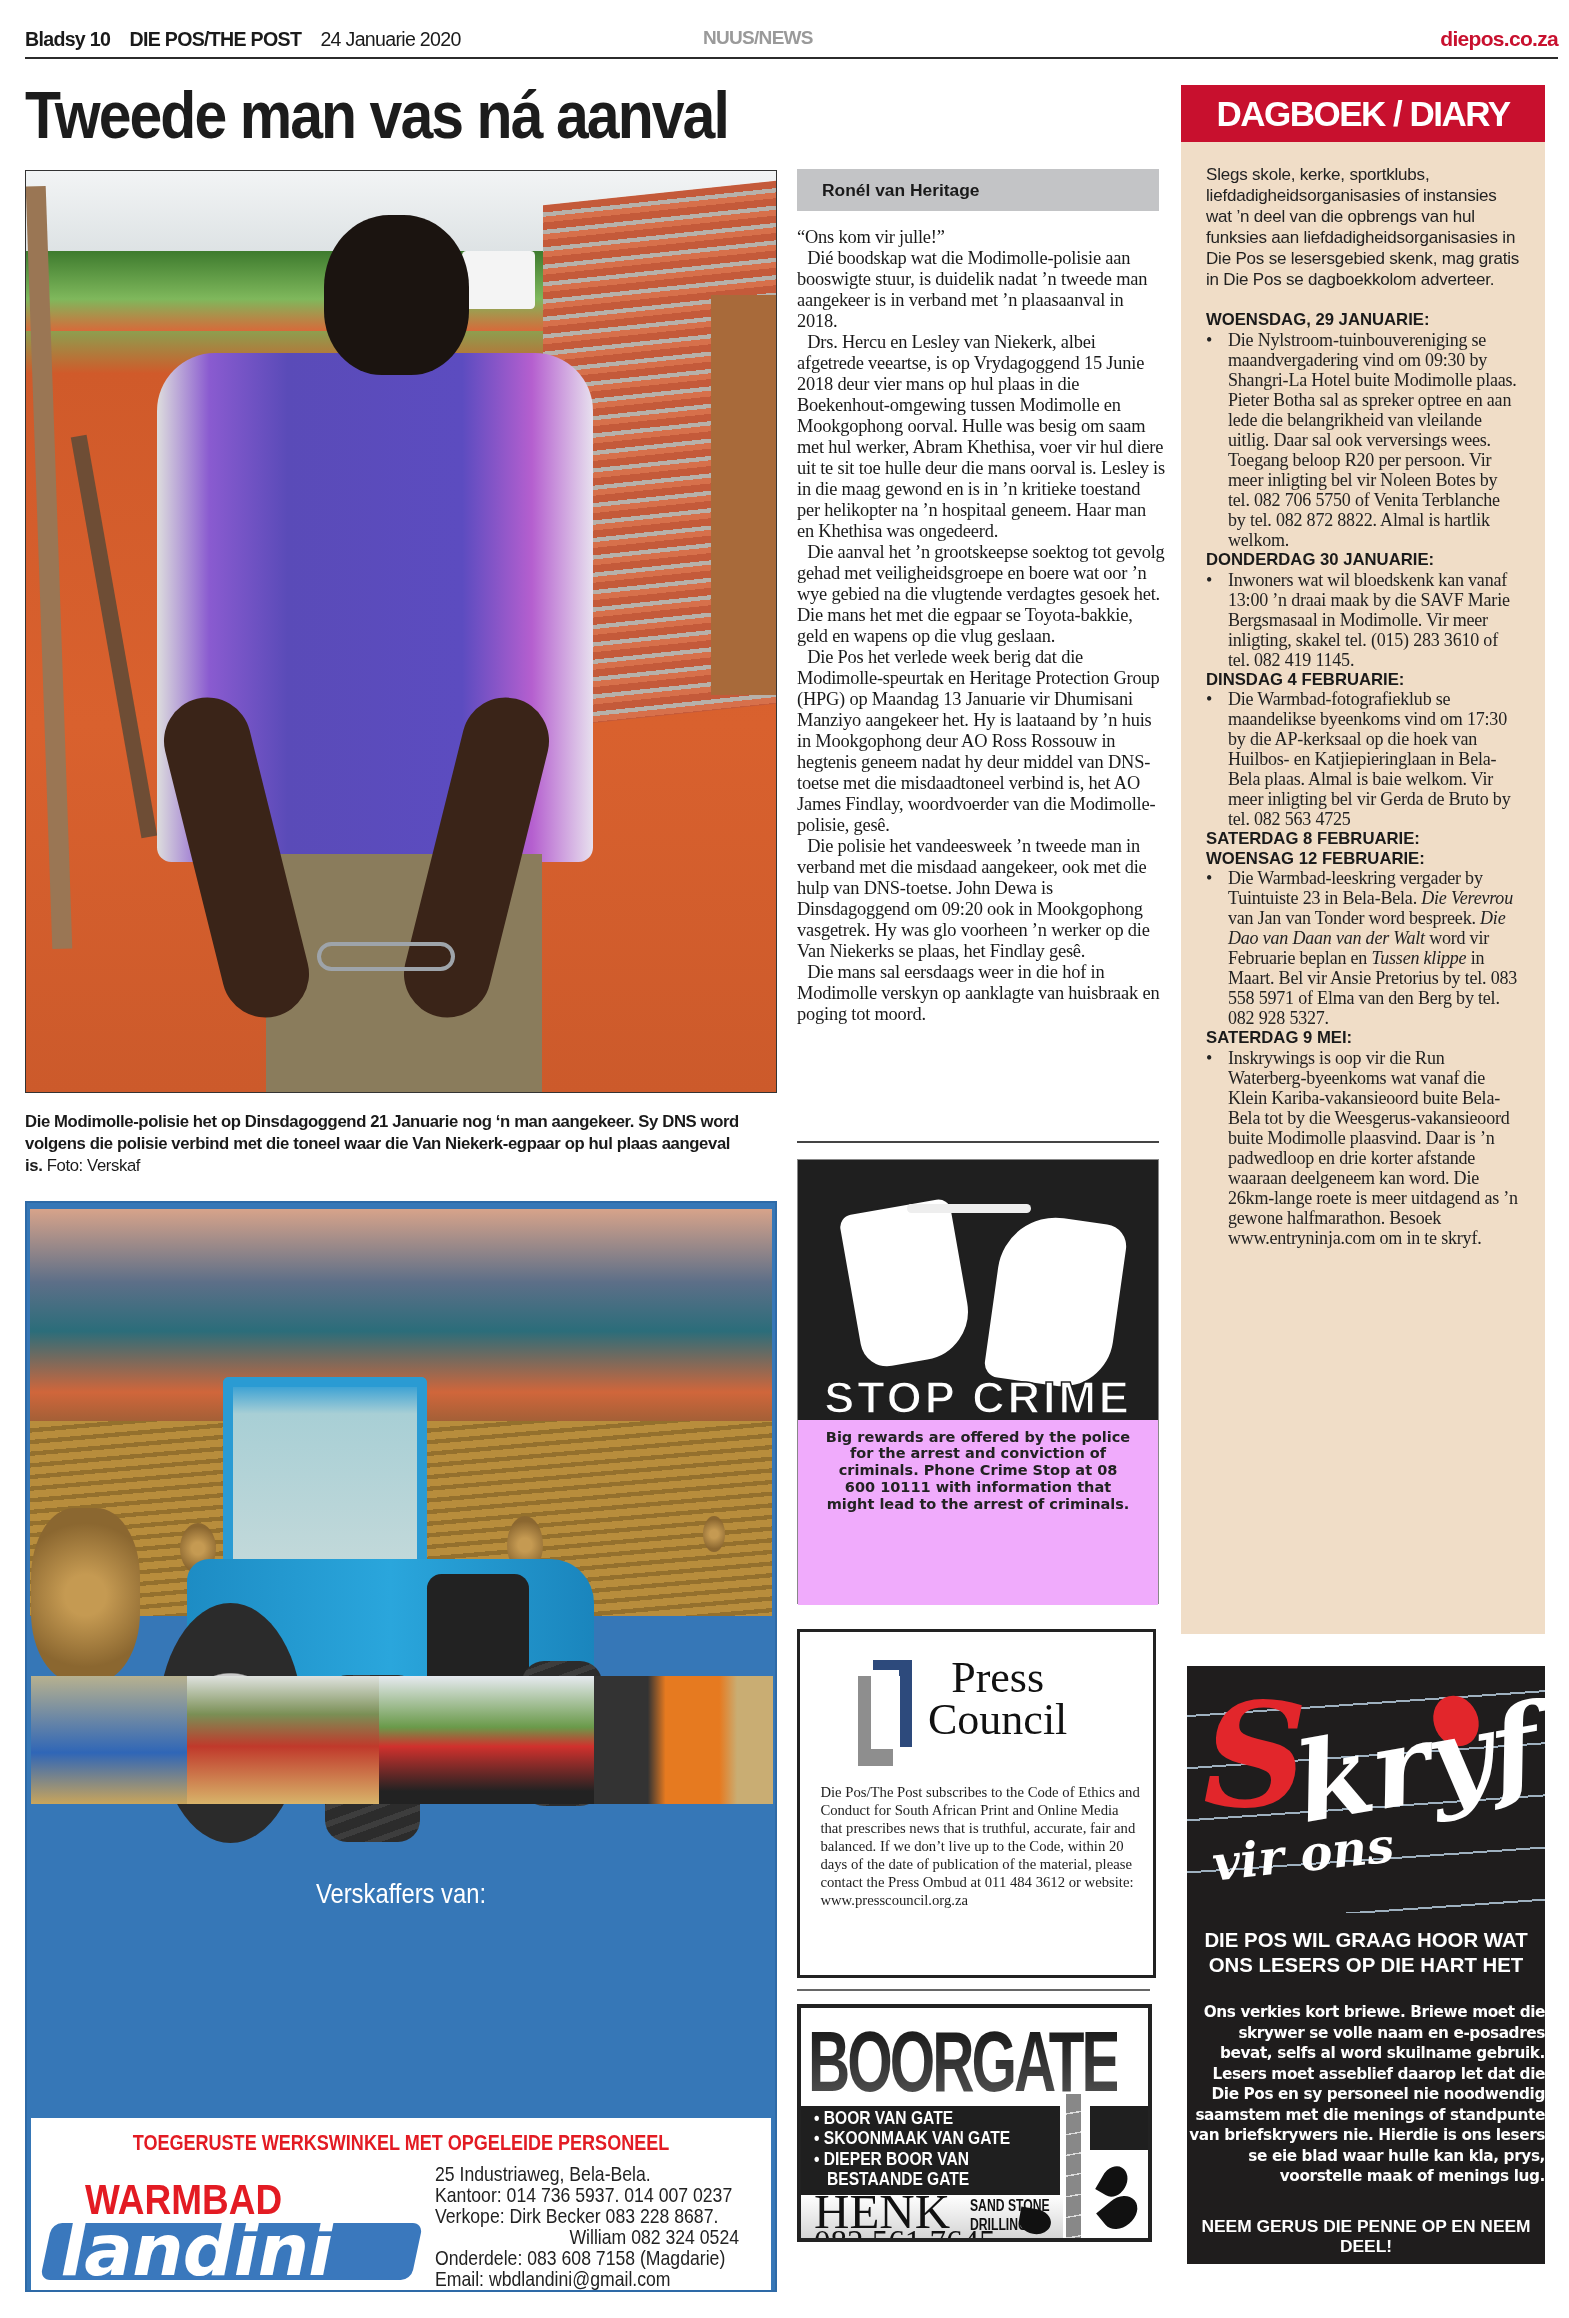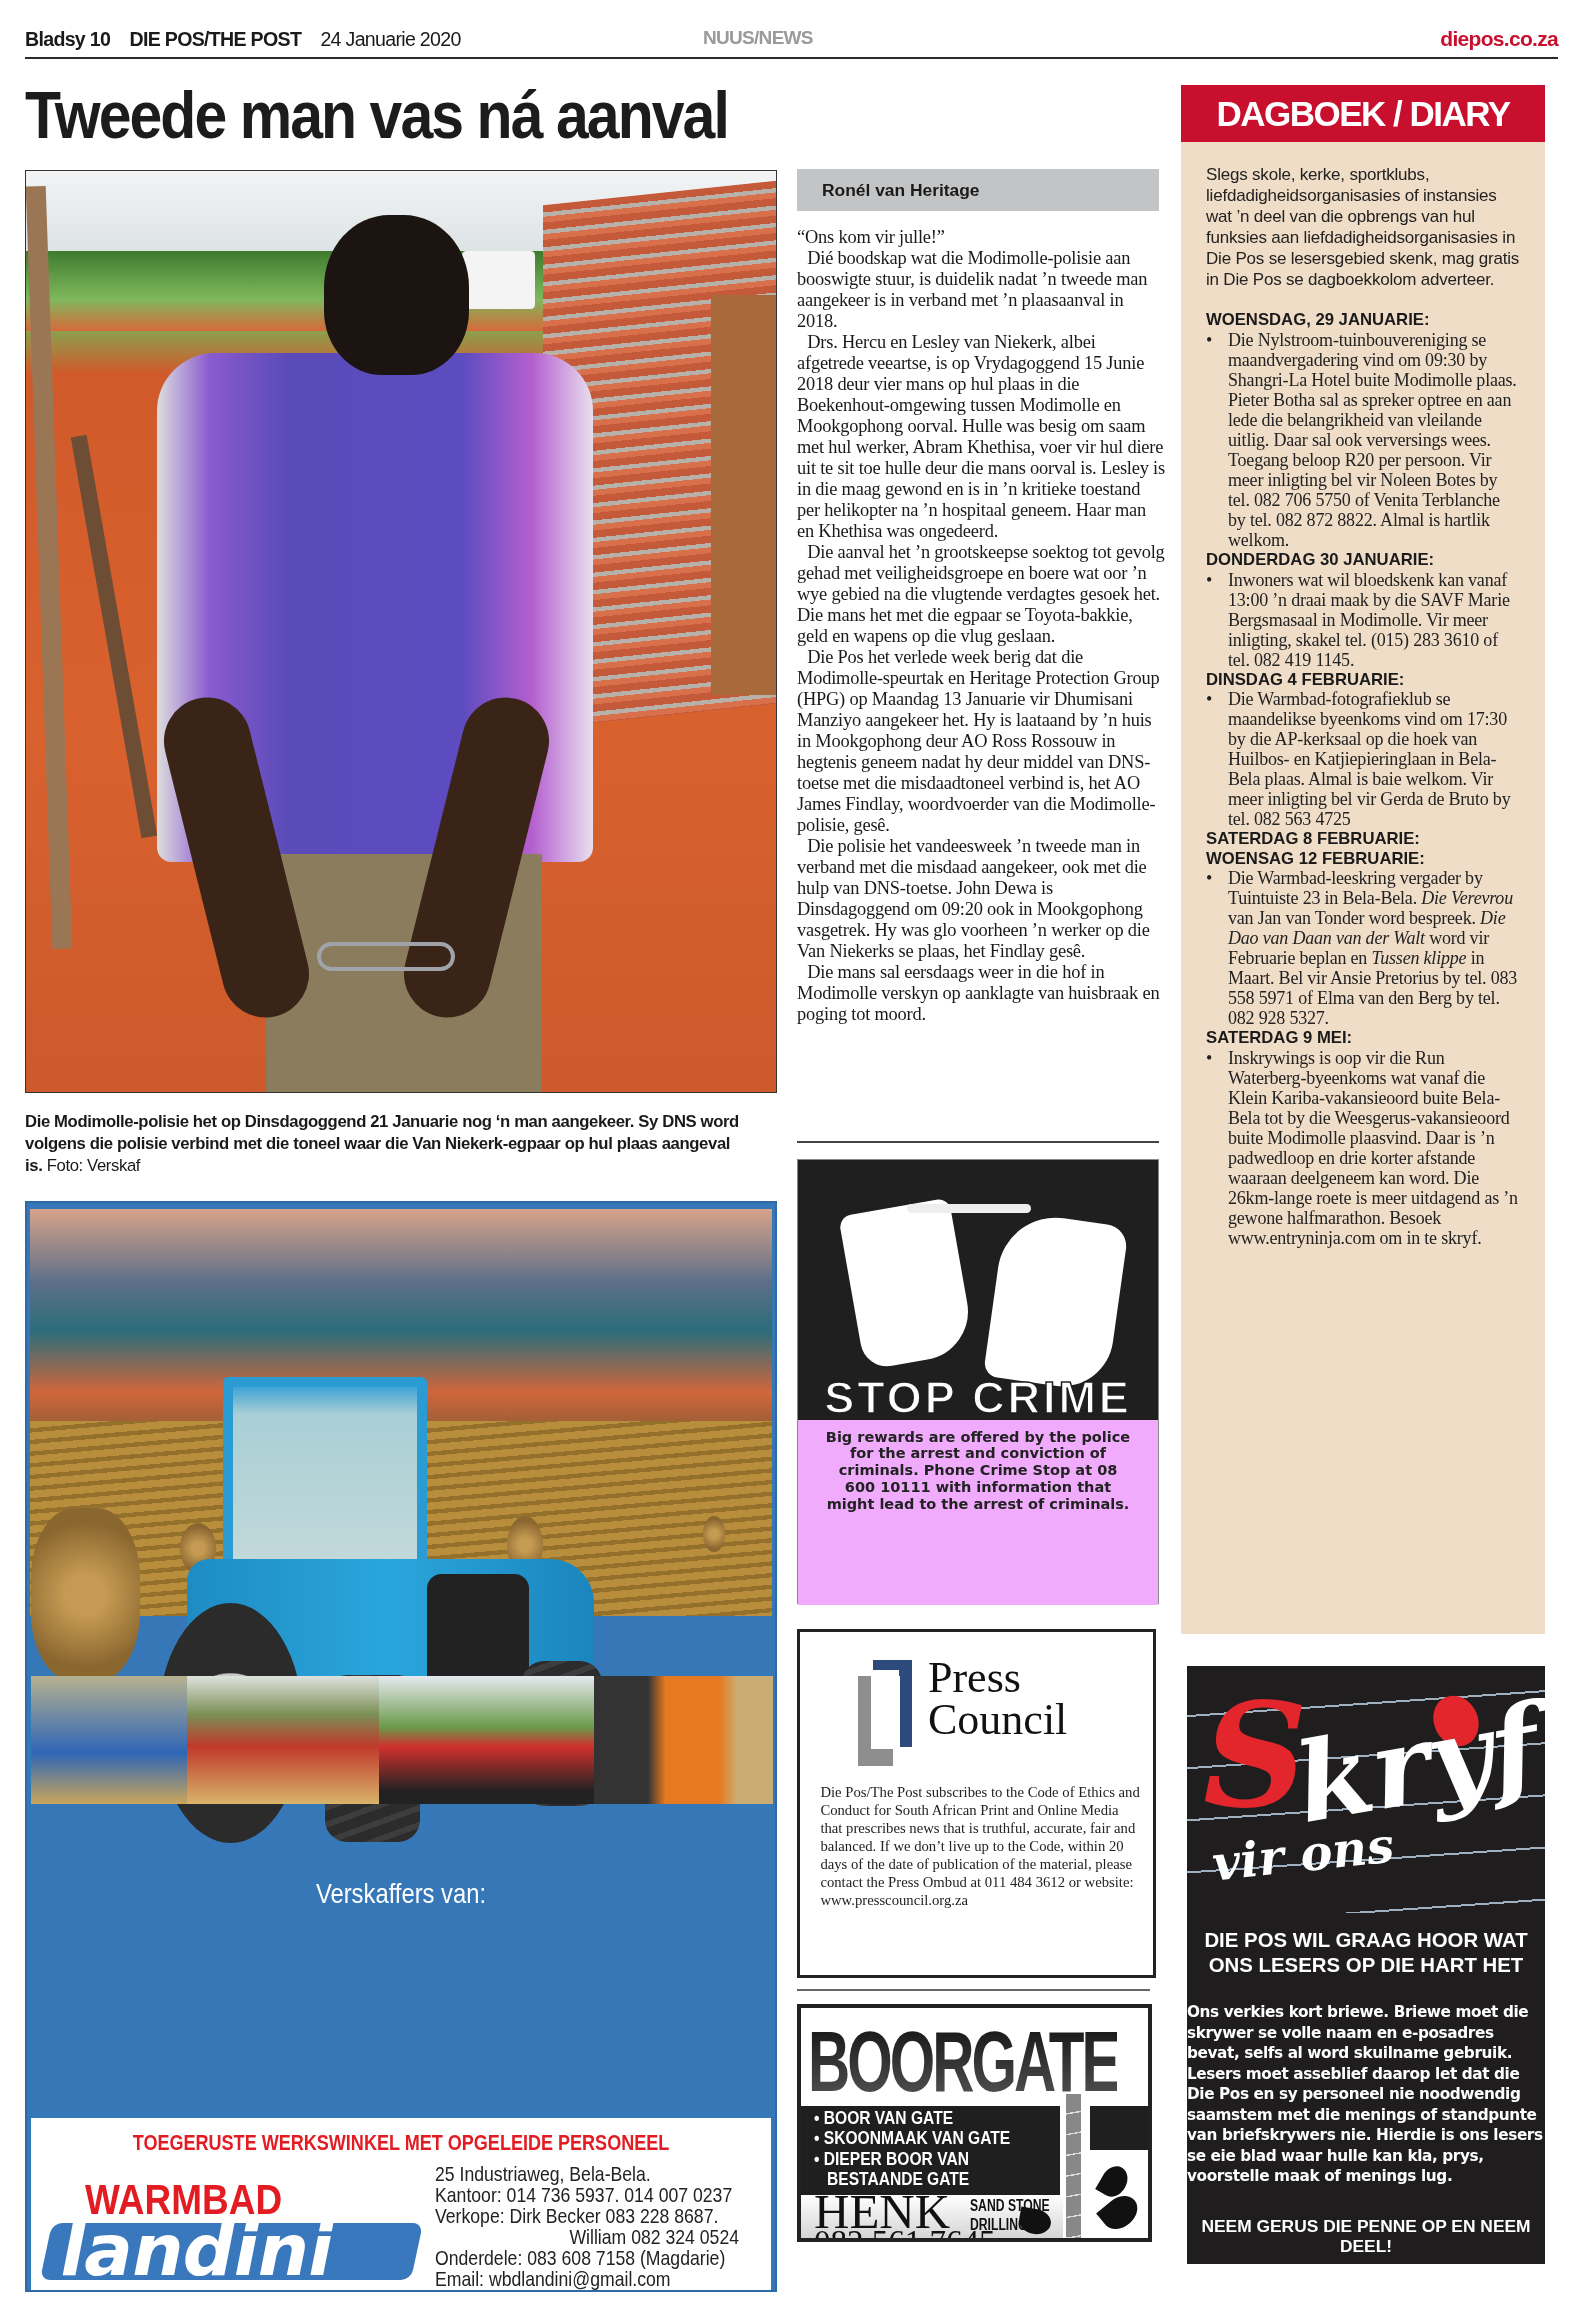--- a/index.html
+++ b/index.html
@@ -51,21 +51,21 @@
   .stopcrime .chain { position:absolute; left:109px; top:44px; width:124px; height:8.7px; background:#eee; border-radius:4.4px; }
   .stopcrime .title { position:absolute; left:0; top:212px; width:100%; text-align:center; font-family:"Liberation Sans", sans-serif; font-weight:900; font-size:45px; color:#fff; letter-spacing:2.9px; -webkit-text-stroke: 1.5px #1f1f1f; }
   .stopcrime .body { position:absolute; left:0; top:260px; width:100%; height:185px; background:#f0abfc; font-family:"DejaVu Sans", sans-serif; font-weight:700; font-size:14.5px; line-height:16.7px; text-align:center; padding:8.7px 26px; color:#222; }
 
   
   .press { position:absolute; left:797px; top:1629px; width:359px; height:349px; border:3.6px solid #222; }
   .press .logo { position:absolute; left:58px; top:28px; width:51px; height:102px; }
   .press .logo .grey { position:absolute; left:0; top:16px; width:35px; height:90px; background:#8e8e8e; }
   .press .logo .blue { position:absolute; left:14.5px; top:0; width:39px; height:87px; border:10.2px solid #2d4a7c; border-left:none; border-right-width:13px; background:#fff; }
   .press .logo .white { position:absolute; left:13px; top:16px; width:29px; height:73px; background:#fff; }
-  .press .name { position:absolute; left:128px; top:25px; font-size:44px; line-height:42px; color:#111; }
+  .press .name { position:absolute; left:128px; top:25px; font-size:44px; line-height:42px; color:#111;text-align:center; }
   .press .body { position:absolute; left:20.4px; top:151px; width:320px; font-size:14.7px; line-height:18px; color:#222; }
   .rule2 { position:absolute; left:797px; top:1989px; width:353px; height:1.5px; background:#666; }
 
   
   .boor { position:absolute; left:797px; top:2004px; width:355px; height:238px; border:4.4px solid #222; background:#fff; overflow:hidden; }
   .boor .big { position:absolute; left:7.3px; top:10.2px; font-family:"Liberation Sans", sans-serif; font-weight:900; font-size:86px; letter-spacing:-4.4px; line-height:86px; color:#333; transform: scaleX(0.68); transform-origin:left top; background: linear-gradient(180deg,#111,#555); -webkit-background-clip:text; color:transparent; }
   .boor .band { position:absolute; left:0; top:98px; width:259px; height:89px; background:#1f1f1f; }
   .boor .band2 { position:absolute; left:289px; top:98px; width:58px; height:44px; background:#1f1f1f; }
   .boor .list { position:absolute; left:13px; top:100px; font-family:"Liberation Sans", sans-serif; font-weight:900; font-size:19px; line-height:20.4px; color:#fff; transform: scaleX(0.82); transform-origin:left top; white-space:nowrap; }
   .boor .pipe { position:absolute; left:265px; top:86px; width:14.5px; height:148px; background: repeating-linear-gradient(170deg,#888 0 19px,#ddd 19px 20.4px); }
@@ -85,21 +85,21 @@
   .diary .item::before { content:"•"; position:absolute; left:0; top:0; }
 
   
   .skryf { position:absolute; left:1187px; top:1666px; width:358px; height:598px; background:#1f1d1d; overflow:hidden; }
   .skryf .lines { position:absolute; left:0; top:0; width:100%; height:247px; background: repeating-linear-gradient(176deg, transparent 0 49px, #9fb1c0 49px 51px, transparent 51px 52px); }
   .skryf .s { position:absolute; left:16px; top:17.4px; font-family:"DejaVu Serif", serif; font-style:italic; font-weight:700; font-size:145px; color:#e2262b; line-height:145px; }
   .skryf .kryf { position:absolute; left:109px; top:44px; font-family:"DejaVu Serif", serif; font-style:italic; font-weight:700; font-size:109px; color:#fff; line-height:109px; transform: rotate(-10deg); }
   .skryf .vir { position:absolute; left:25px; top:160px; font-family:"DejaVu Serif", serif; font-style:italic; font-weight:700; font-size:48px; color:#fff; transform: rotate(-6deg); }
   .skryf .mouse { position:absolute; left:247px; top:29px; width:44px; height:52px; background:#e2262b; border-radius:50%; transform: rotate(-25deg); }
   .skryf .head { position:absolute; left:0; top:262px; width:100%; text-align:center; font-family:"Liberation Sans", sans-serif; font-weight:900; font-size:20.4px; line-height:25px; color:#fff; padding:0 14.5px; }
-  .skryf .body { position:absolute; left:0; top:336px; width:100%; text-align:left; font-family:"DejaVu Sans", sans-serif; font-weight:700; font-size:15.3px; line-height:20.5px; color:#fff; padding:0 0; letter-spacing:-0.4px; }
+  .skryf .body { position:absolute; left:0; top:336px; width:100%; text-align:right; font-family:"DejaVu Sans", sans-serif; font-weight:700; font-size:15.3px; line-height:20.5px; color:#fff; padding:0 0; letter-spacing:-0.4px; }
   .skryf .cta { position:absolute; left:0; top:550px; width:100%; text-align:center; font-family:"Liberation Sans", sans-serif; font-weight:900; font-size:17.4px; line-height:20.4px; color:#fff; }
 
   
   .landini { position:absolute; left:25px; top:1201px; width:752px; height:1091px; background:#3677b7; border:2.9px solid #2e6aa7; overflow:hidden; }
   .landini .hero { position:absolute; left:2.9px; top:5.8px; width:742px; height:407px; background: linear-gradient(180deg,#d7a38a 0%,#5d6f88 18%,#2b6d7a 30%,#d0663b 45%,#7f5a33 58%,#b48a3a 70%,#a27a35 100%); }
   .landini .field { position:absolute; left:2.9px; top:218px; width:742px; height:195px; background: repeating-linear-gradient(175deg,#b88d3c 0 7.3px,#94702d 7.3px 11.6px); }
   .landini .bale { position:absolute; border-radius:50%; background: radial-gradient(circle,#c59a52 20%,#8b6730 70%); }
   .landini .tractor { position:absolute; left:131px; top:167px; width:451px; height:407px; }
   .landini .cab { position:absolute; left:65px; top:7.3px; width:204px; height:189px; background: linear-gradient(180deg,#3fa3d4,#a8cfd5 15%,#c3d9da); border:10.2px solid #2a9bd3; border-bottom:none; border-radius:5.8px 5.8px 0 0; }
   .landini .body { position:absolute; left:29px; top:189px; width:407px; height:167px; background: linear-gradient(90deg,#1d8cc4,#2aa6dc 50%,#1a85bd); border-radius:22px 44px 7.3px 7.3px; }

